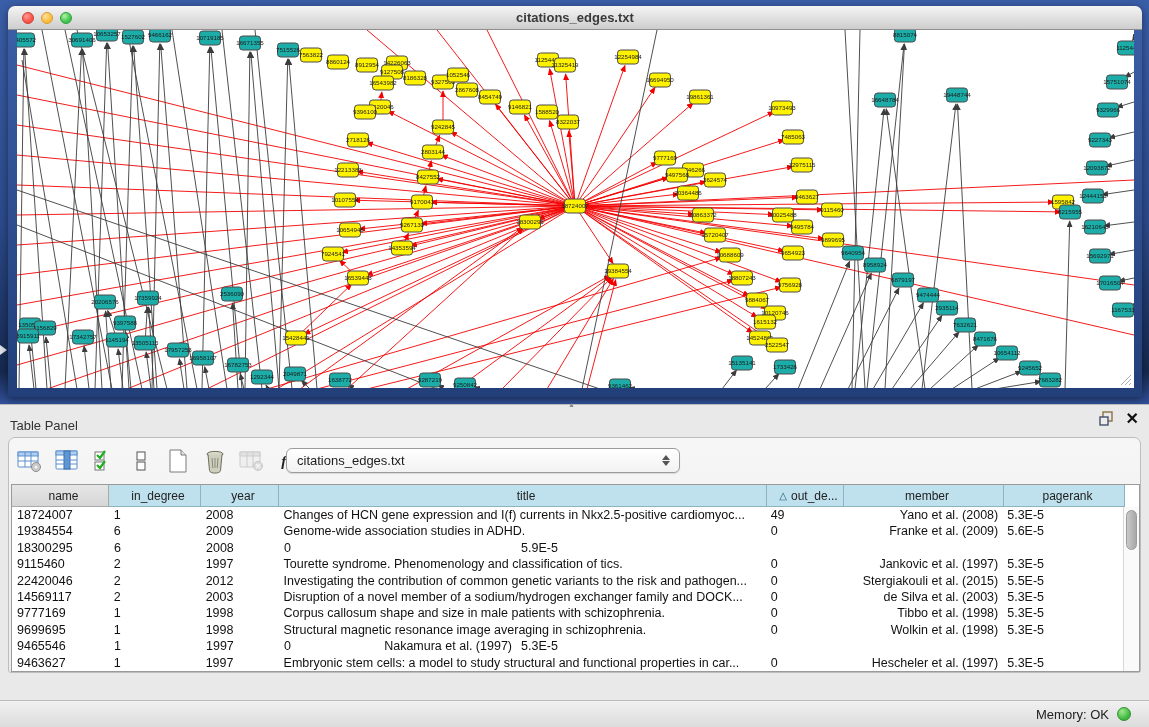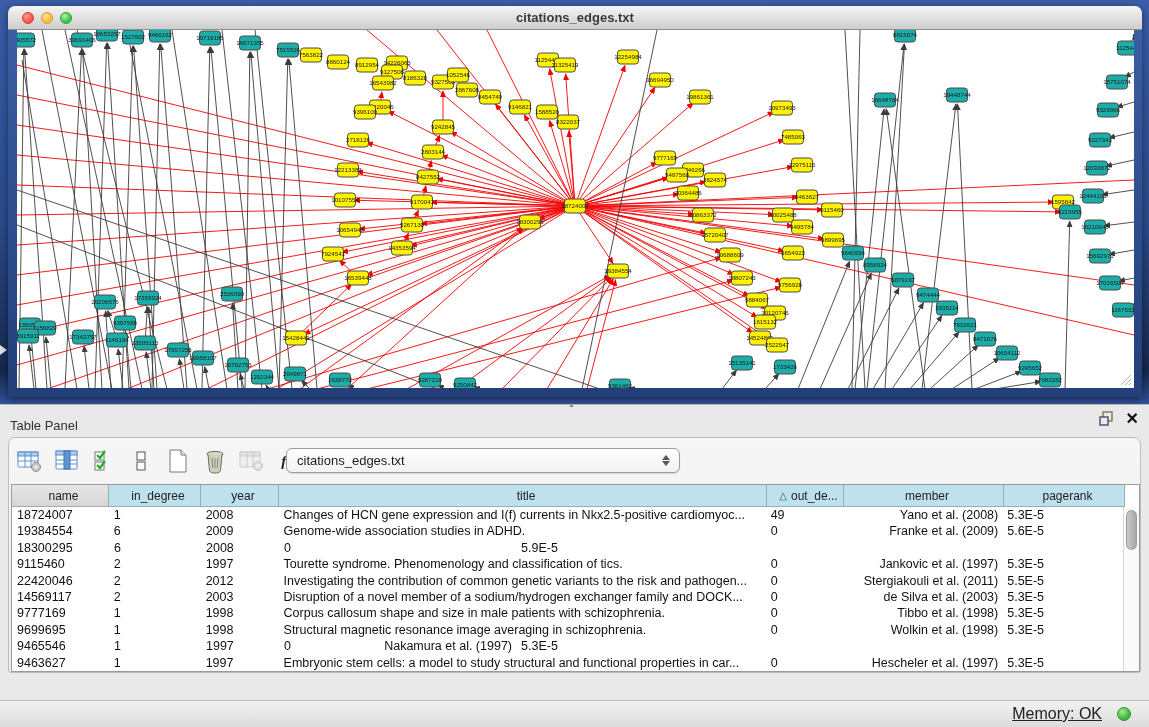--- a/index.html
+++ b/index.html
@@ -64,21 +64,21 @@
   .seg-tabs { position:absolute; left:428px; top:272px; height:21px; display:flex;
               border:1px solid #9e9e9e; border-radius:5px; overflow:hidden; box-shadow:0 1px 0 rgba(255,255,255,.7); }
   .seg { font-size:12.5px; display:flex; align-items:center; justify-content:center; padding:0 14px;
          background:linear-gradient(180deg,#fdfdfd,#efefef); color:#1c1c1c; border-left:1px solid #b9b9b9; }
   .seg:first-child { border-left:none; }
   .seg.active { background:linear-gradient(180deg,#818181,#6d6d6d); color:#efefef; }
 
   .statusbar { position:absolute; left:0; bottom:0; width:100%; height:27px;
                background:linear-gradient(180deg,#f1f1f1,#dcdcdc); border-top:1px solid #bcbcbc;
                display:flex; align-items:center; justify-content:flex-end; }
-  .mem-label { font-size:16px; color:#222; margin-right:15px;text-decoration:underline; }
+  .mem-label { font-size:13px; color:#222; margin-right:8px; }
   .mem-dot { width:14px; height:14px; border-radius:50%; margin-right:18px;
              background:radial-gradient(circle at 35% 30%, #9fe88f,#3db83d 65%); border:1px solid #2f8f2f; }
 
   .close-x { font-size:16px; font-weight:bold; color:#111; line-height:14px; }
 </style>
 </head>
 <body>
 <div class="stage">
 
   <div class="desktop">
@@ -887,21 +887,21 @@
               <div class="g-cell" style="width: 77px;">0</div>
               <div class="g-cell center" style="width: 160px;">Jankovic et al. (1997)</div>
               <div class="g-cell" style="width: 121px;">5.3E-5</div>
             </div>
             <div class="g-row">
               <div class="g-cell" style="width: 97px;">22420046</div>
               <div class="g-cell" style="width: 92px;">2</div>
               <div class="g-cell" style="width: 78px;">2012</div>
               <div class="g-cell" style="width: 488px;">Investigating the contribution of common genetic variants to the risk and pathogen...</div>
               <div class="g-cell" style="width: 77px;">0</div>
-              <div class="g-cell center" style="width: 160px;">Stergiakouli et al. (2011)</div>
+              <div class="g-cell center" style="width: 160px;">Stergiakouli et al. (2015)</div>
               <div class="g-cell" style="width: 121px;">5.5E-5</div>
             </div>
             <div class="g-row">
               <div class="g-cell" style="width: 97px;">14569117</div>
               <div class="g-cell" style="width: 92px;">2</div>
               <div class="g-cell" style="width: 78px;">2003</div>
               <div class="g-cell" style="width: 488px;">Disruption of a novel member of a sodium/hydrogen exchanger family and DOCK...</div>
               <div class="g-cell" style="width: 77px;">0</div>
               <div class="g-cell center" style="width: 160px;">de Silva et al. (2003)</div>
               <div class="g-cell" style="width: 121px;">5.3E-5</div>

